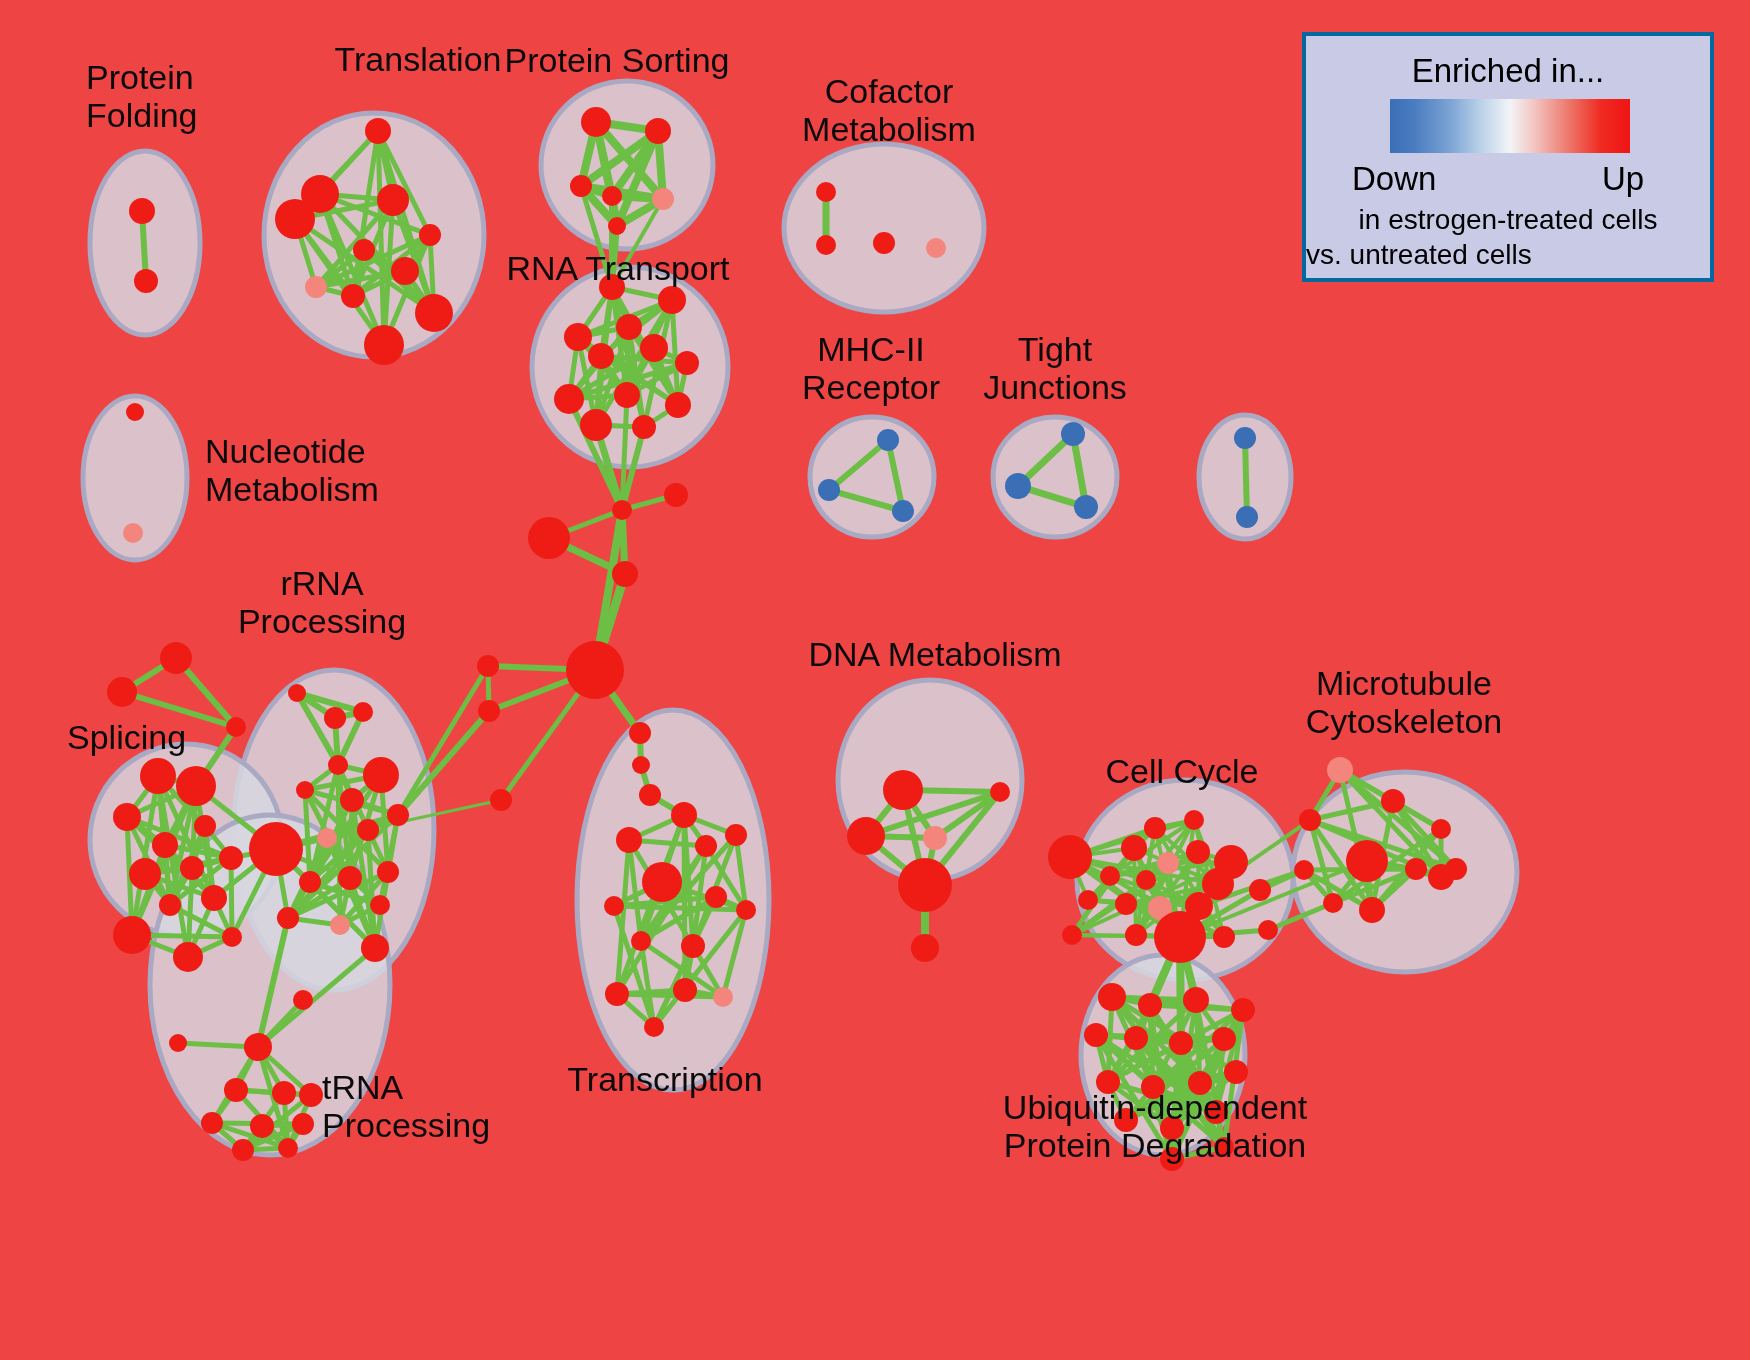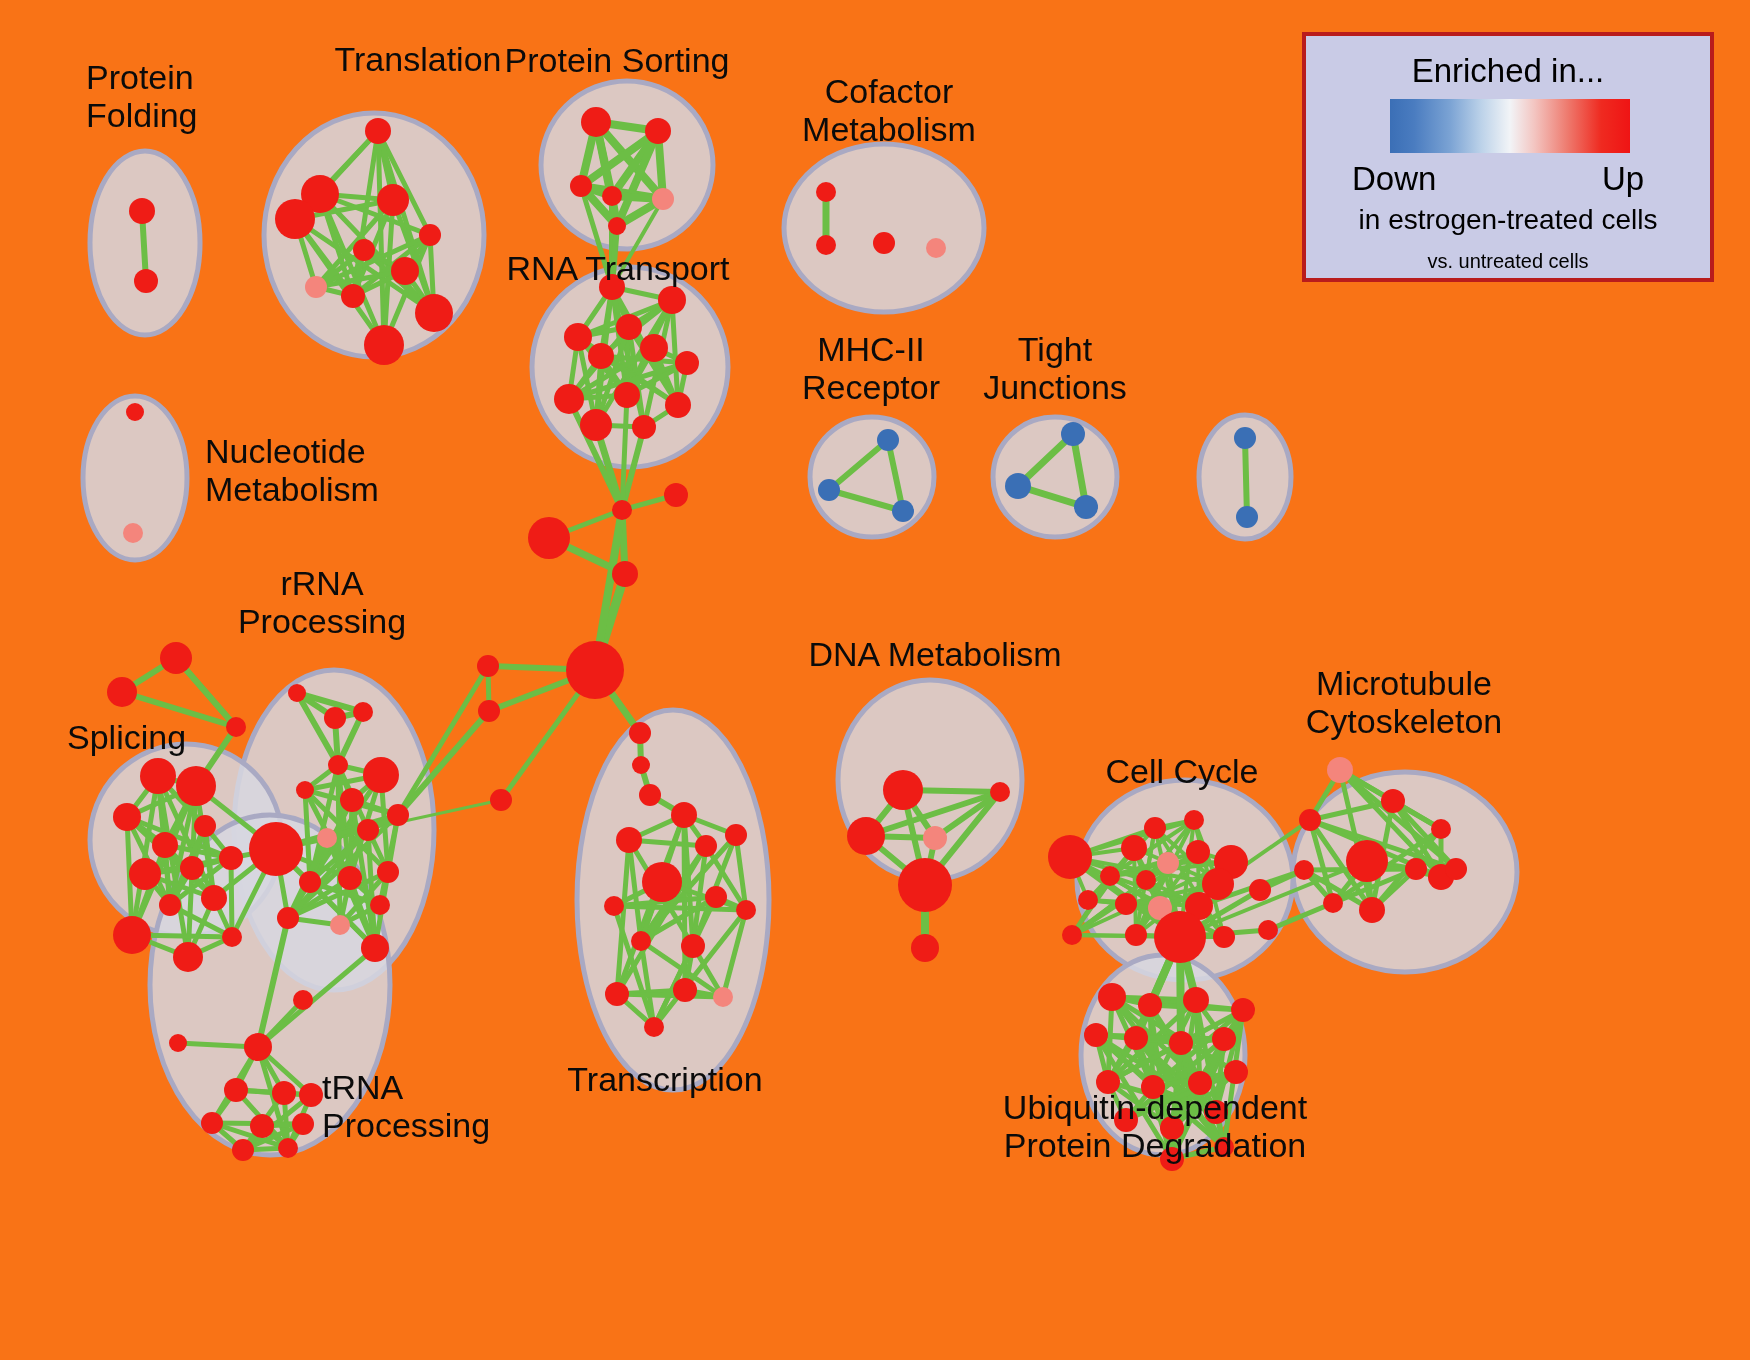--- a/index.html
+++ b/index.html
@@ -1,20 +1,20 @@
 <!DOCTYPE html>
 <html><head>
 <meta charset="utf-8">
 <title>Enrichment Map Network</title>
 <style>
   html,body{margin:0;padding:0;background:#fff;}
   #stage{
     position:relative;
     width:1750px;height:1360px;
-    background:#f97316;
+    background:#ef4444;
     font-family:"Liberation Sans", sans-serif;
     overflow:hidden;
   }
   #net{position:absolute;left:0;top:0;width:1750px;height:1360px;}
   .cl-label{
     position:absolute;
     color:#0b0b0b;
     font-size:34px;
     line-height:38px;
     font-weight:400;
@@ -22,37 +22,37 @@
     letter-spacing:0px;
   }
   .cl-label.ctr{text-align:center;transform:translateX(-50%);}
   .cl-label.lft{text-align:left;}
 
   #legend{
     position:absolute;
     left:1302px;top:32px;
     width:412px;height:250px;
     background:#c9cbe6;
-    border:4px solid #b91c1c;
+    border:4px solid #0369a1;
     box-sizing:border-box;
   }
   #legend-title{
     position:absolute;left:0;top:16px;width:100%;
     text-align:center;font-size:33px;color:#000;
   }
   #legend-bar{
     position:absolute;left:84px;top:63px;width:240px;height:54px;
     background:linear-gradient(to right,
       #3b6fb6 0%, #4a7cc0 10%, #7ba3d4 25%, #bcd2e9 38%,
       #f2f4f7 50%, #f3c6c2 60%, #ee7a6e 74%, #ef2a20 88%, #ef1414 100%);
   }
   #legend-down{position:absolute;left:46px;top:124px;font-size:33px;color:#000;}
   #legend-up{position:absolute;left:296px;top:124px;font-size:33px;color:#000;}
   #legend-sub1{position:absolute;left:0;top:168px;width:100%;text-align:center;font-size:28px;color:#000;}
-  #legend-sub2{position:absolute;left:0;top:214px;width:100%;text-align:center;font-size:20px;color:#000;}
+  #legend-sub2{position:absolute;left:0;top:203px;width:100%;font-size:28px;color:#000;}
 </style>
 </head>
 <body>
 
 <div id="stage">
 
   <svg id="net" viewBox="0 0 1750 1360" preserveAspectRatio="none">
       <g>
         <ellipse cx="145" cy="243" rx="55" ry="92" fill="#d7d7e0" fill-opacity="0.85" stroke="#a9a9c3" stroke-width="5"></ellipse>
         <ellipse cx="374" cy="235" rx="110" ry="122" fill="#d7d7e0" fill-opacity="0.85" stroke="#a9a9c3" stroke-width="5"></ellipse>

